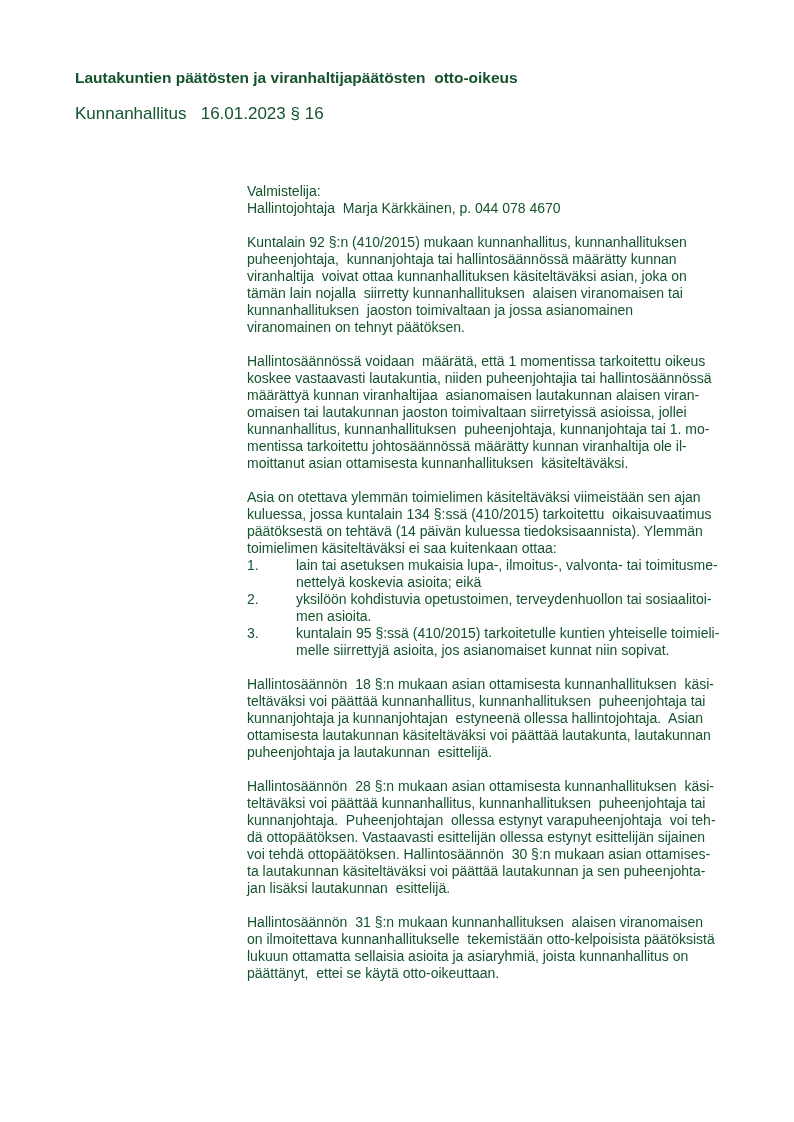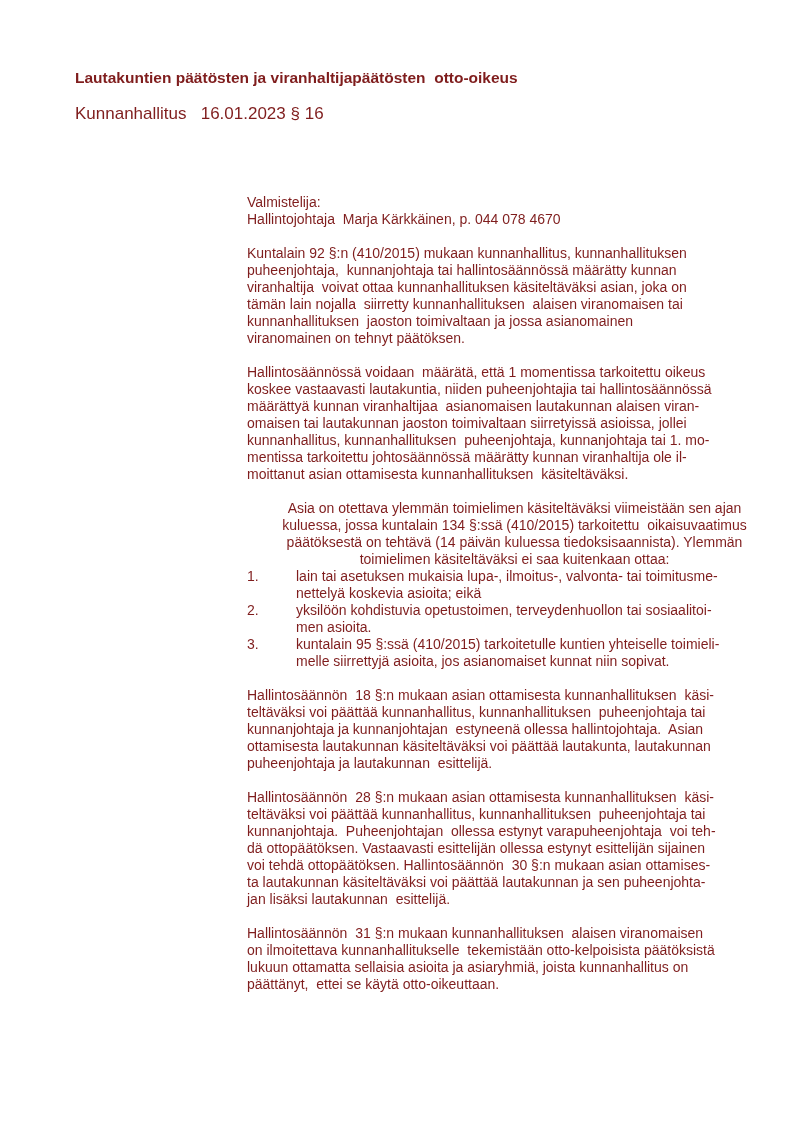--- a/index.html
+++ b/index.html
@@ -5,21 +5,21 @@
   html, body {
     margin: 0;
     padding: 0;
     background: #ffffff;
   }
   .page {
     position: relative;
     width: 794px;
     height: 1122px;
     background: #ffffff;
-    color: #7f1d1d;
+    color: #14532d;
     font-family: "Liberation Sans", "DejaVu Sans", sans-serif;
     overflow: hidden;
   }
   .doc-title {
     position: absolute;
     left: 75px;
     top: 68px;
     margin: 0;
     font-size: 15.5px;
     font-weight: bold;
@@ -36,26 +36,25 @@
   }
   .doc-body {
     position: absolute;
     left: 247px;
     top: 178px;
     width: 535px;
     font-size: 14px;
     line-height: 17px;
   }
   .doc-body p.para {
-    margin: 16px 0 17px 0;
+    margin: 5px 0 17px 0;
     white-space: pre-wrap;
   }
   .doc-body p.para.no-gap {
     margin-bottom: 0;
-    text-align: center;
   }
   ol.numlist {
     list-style: none;
     margin: 0 0 17px 0;
     padding: 0;
   }
   ol.numlist li.numitem {
     display: flex;
     align-items: flex-start;
   }

